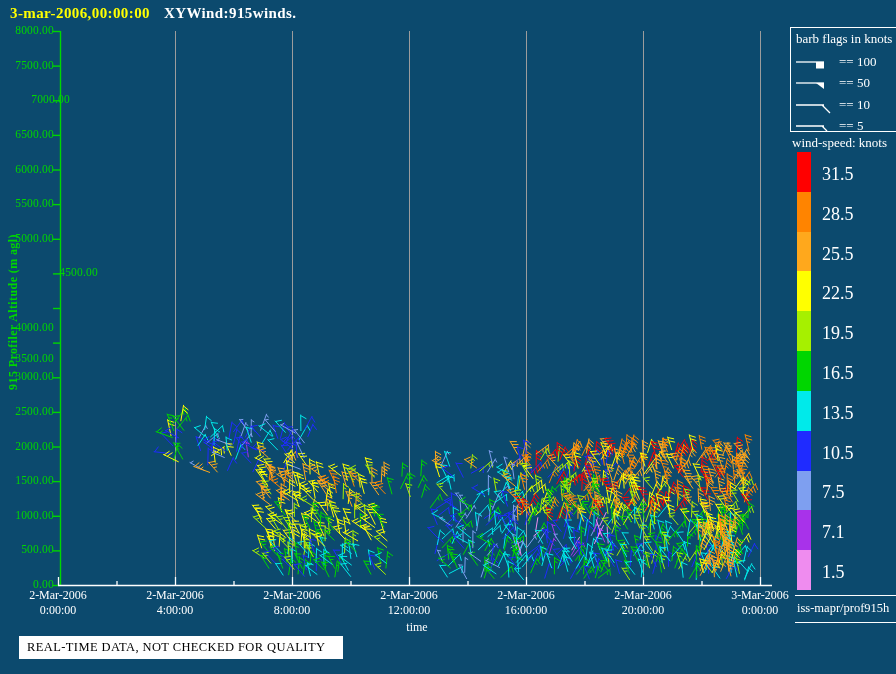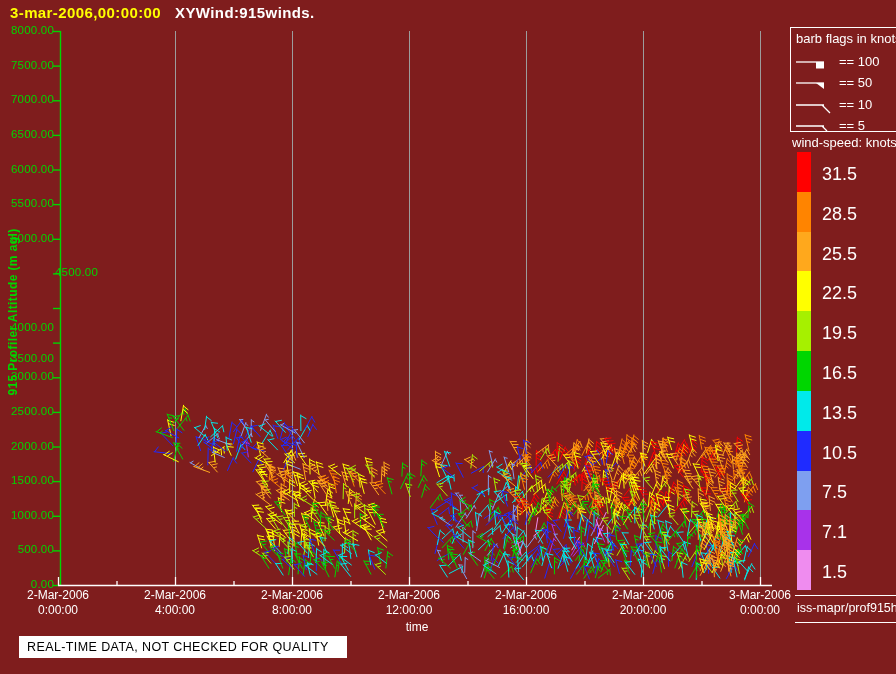--- a/index.html
+++ b/index.html
@@ -1,17 +1,17 @@
 <!DOCTYPE html>
 <html><head>
 <meta charset="utf-8">
 <style>
   html,body{margin:0;padding:0;background:#000;}
-  .app{position:relative;width:896px;height:674px;background:#7f1d1d;overflow:hidden;
-       font-family:Liberation Sans, sans-serif;}
+  .app{position:relative;width:896px;height:674px;background:#0c4a6e;overflow:hidden;
+       font-family:Liberation Serif, serif;}
   .titlebar{position:absolute;left:10px;top:4px;white-space:nowrap;}
   .t-date{color:#ffff00;font-size:15px;font-weight:700;letter-spacing:.4px;}
   .t-plot{color:#ffffff;font-size:15px;font-weight:700;letter-spacing:.4px;margin-left:14px;}
   #chart-svg{position:absolute;left:0;top:0;}
   .ylab{position:absolute;left:0;width:54px;text-align:right;color:#00d600;
         font-size:11.5px;letter-spacing:.2px;}
   .y-title{position:absolute;left:-96px;top:304px;width:220px;height:16px;text-align:center;
         color:#00d600;font-size:12px;font-weight:600;letter-spacing:.4px;
         transform:rotate(-90deg);}
   .xlab{position:absolute;top:588px;width:110px;text-align:center;color:#fff;
@@ -1144,21 +1144,21 @@
         <line x1="351" y1="581" x2="351" y2="585.5"></line>
         <line x1="468" y1="581" x2="468" y2="585.5"></line>
         <line x1="585" y1="581" x2="585" y2="585.5"></line>
         <line x1="702" y1="581" x2="702" y2="585.5"></line>
       </g>
     </svg>
 
   <div id="y-tick-labels">
       <div class="ylab" style="top: 24px;">8000.00</div>
       <div class="ylab" style="top: 58.625px;">7500.00</div>
-      <div class="ylab" style="top: 93.25px;">7000.00</div>
+      <div class="ylab" style="top: 93.25px; margin-left: 16px;">7000.00</div>
       <div class="ylab" style="top: 127.875px;">6500.00</div>
       <div class="ylab" style="top: 162.5px;">6000.00</div>
       <div class="ylab" style="top: 197.125px;">5500.00</div>
       <div class="ylab" style="top: 231.75px;">5000.00</div>
       <div class="ylab" style="top: 266.375px; padding-left: 44px;">4500.00</div>
       <div class="ylab" style="top: 301px; margin-top: 20px;">4000.00</div>
       <div class="ylab" style="top: 352px;">3500.00</div>
       <div class="ylab" style="top: 370.25px;">3000.00</div>
       <div class="ylab" style="top: 404.875px;">2500.00</div>
       <div class="ylab" style="top: 439.5px;">2000.00</div>

